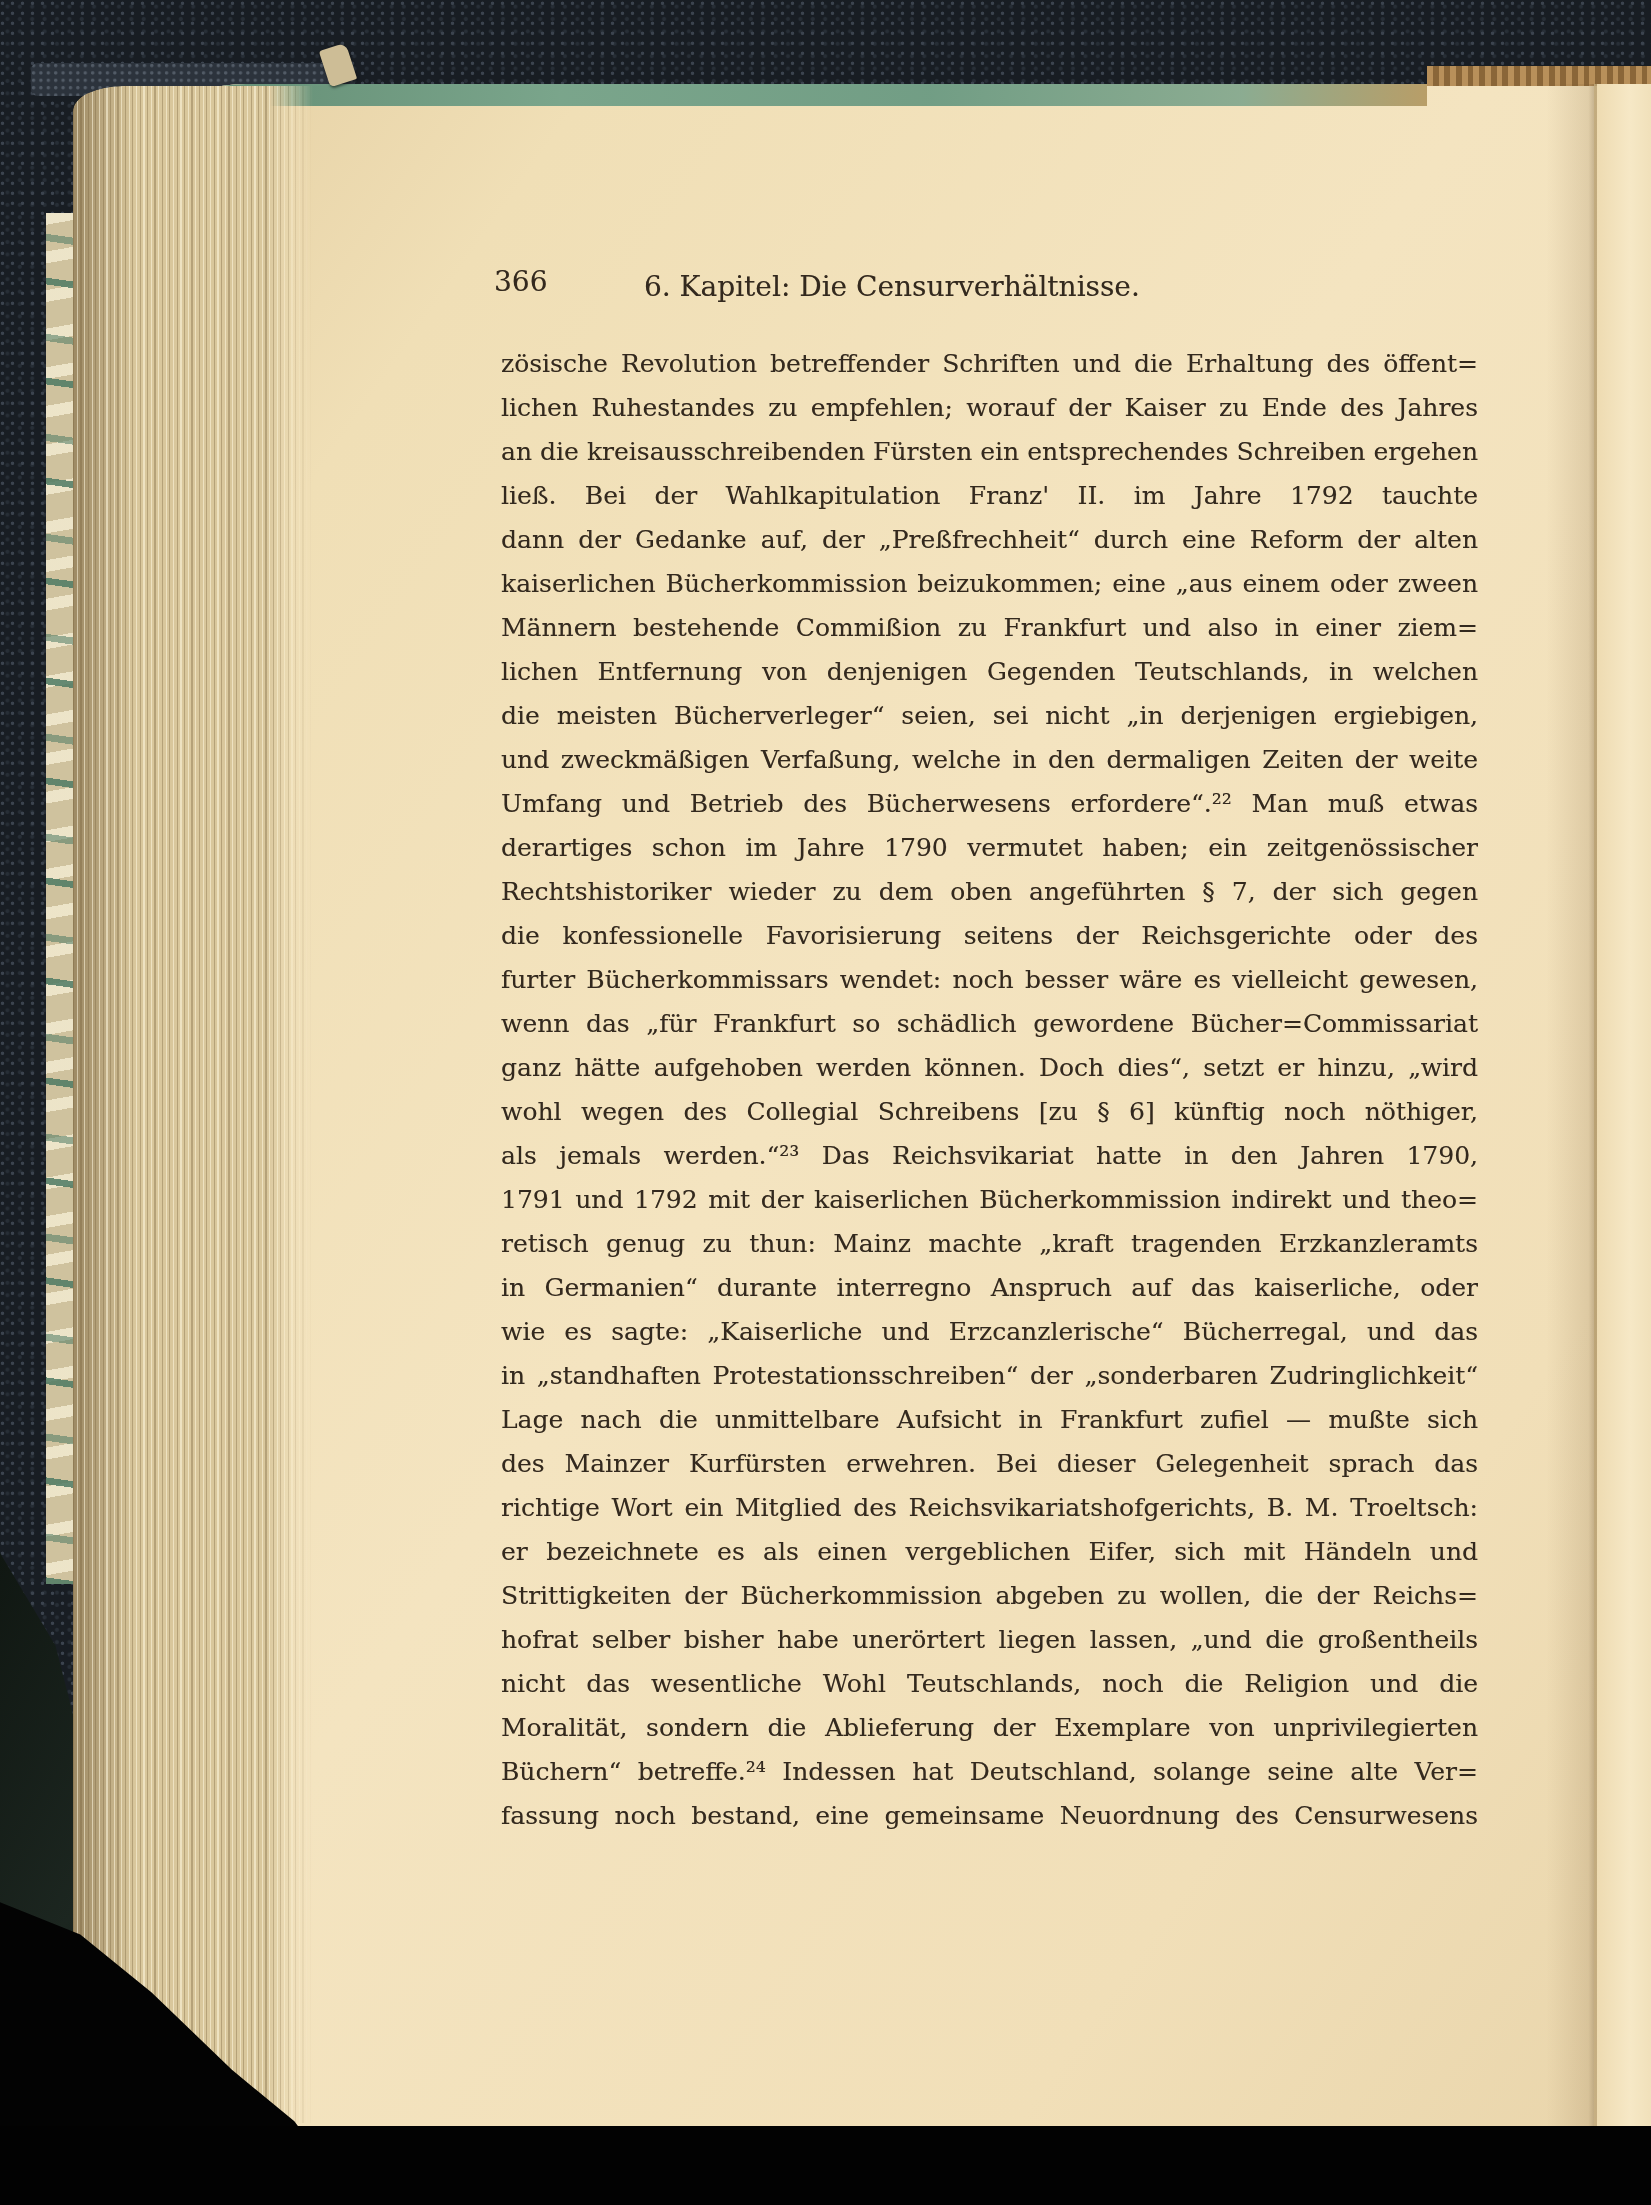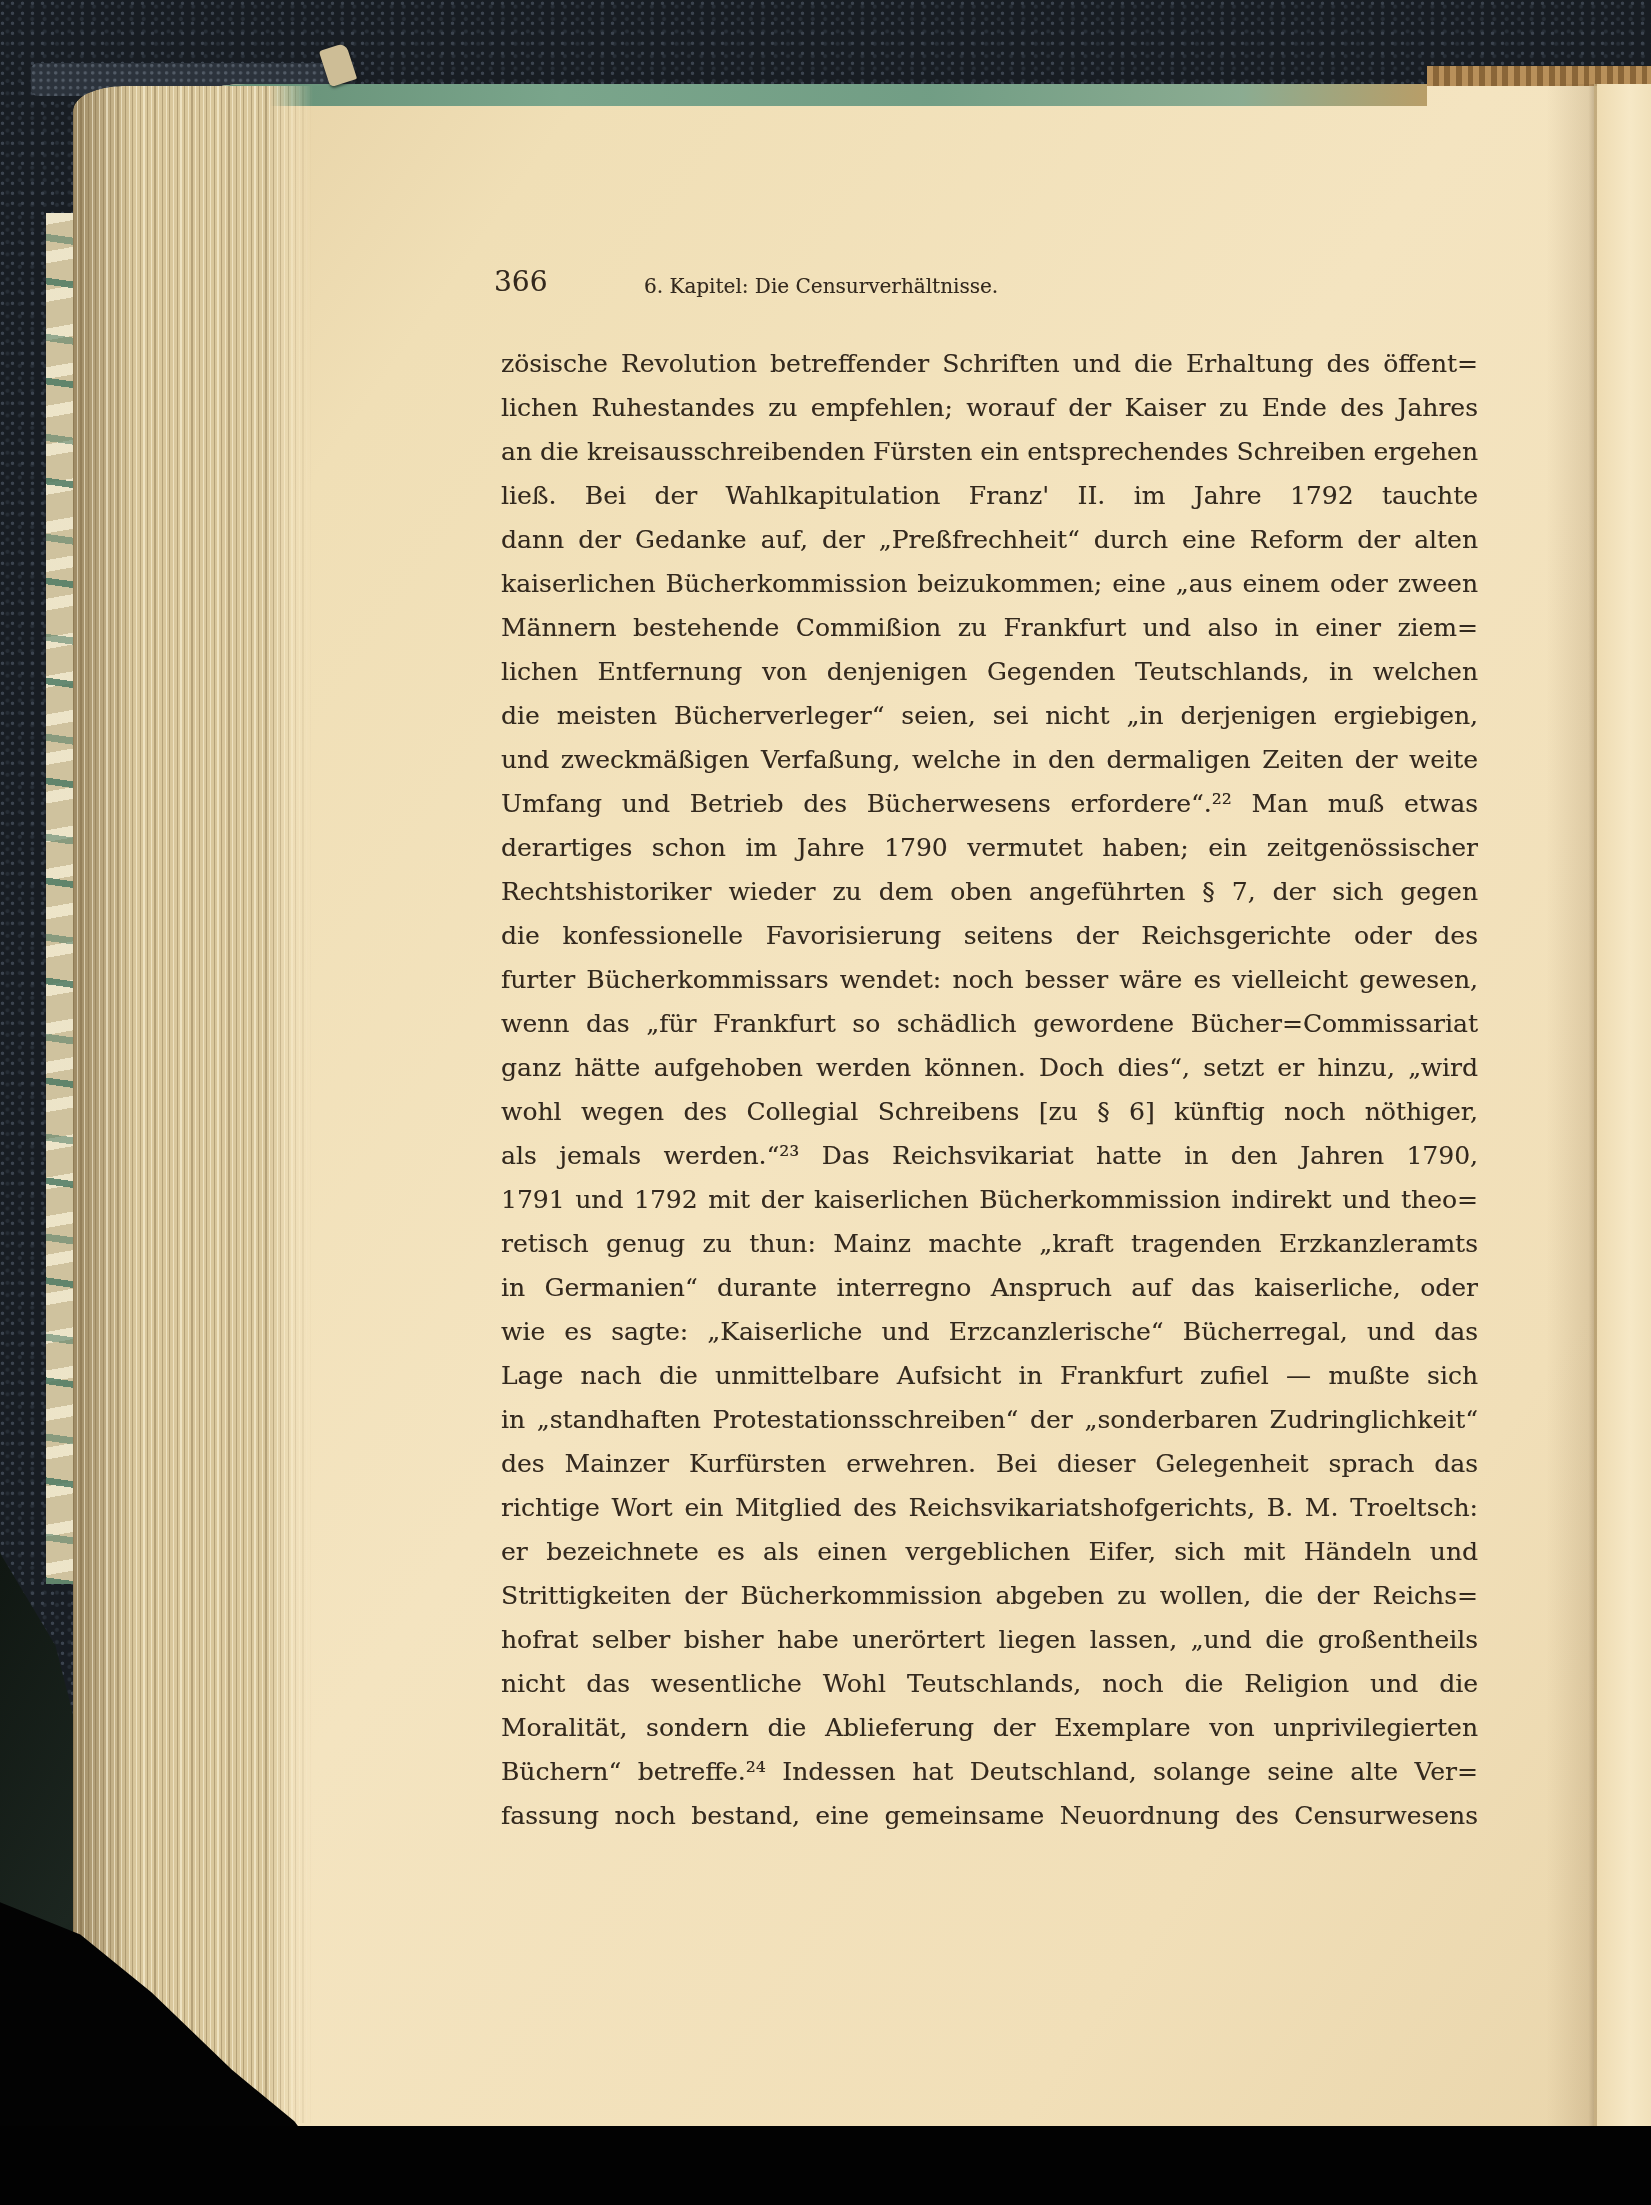--- a/index.html
+++ b/index.html
@@ -68,21 +68,21 @@
 
   
   .bottom-strip{position:absolute;left:0;top:2126px;width:1652px;height:79px;background:#020202;}
   .bottom-shadow{position:absolute;left:0;top:1883px;width:446px;height:322px;background:#030303;
     clip-path:polygon(0 6%, 18% 16%, 34% 34%, 52% 58%, 66% 74%, 80% 100%, 0 100%);}
 
   
   .print{color:#33291e;font-family:"DejaVu Serif","Liberation Serif",serif;
     text-shadow:0.2px 0.2px 0 rgba(40,30,20,.35);}
   .pagenum{position:absolute;left:494px;top:264px;font-size:28px;line-height:36px;}
-  .runhead{position:absolute;left:644px;top:269px;width:603px;font-size:20px;line-height:35px;}
+  .runhead{position:absolute;left:644px;top:269px;width:603px;font-size:28px;line-height:35px;}
   .textblock{position:absolute;left:501px;top:342px;width:977px;}
   .tl{height:44px;line-height:44px;font-size:25px;text-align:justify;text-align-last:justify;overflow:hidden;}
 </style>
 </head>
 <body>
 
 <div class="scene">
 
   <div class="cover-top pebble"></div>
   <div class="cover-left pebble"></div>
@@ -123,22 +123,22 @@
     <div class="tl">die konfessionelle Favorisierung seitens der Reichsgerichte oder des Frank=</div>
     <div class="tl">furter Bücherkommissars wendet: noch besser wäre es vielleicht gewesen,</div>
     <div class="tl">wenn das „für Frankfurt so schädlich gewordene Bücher=Commissariat</div>
     <div class="tl">ganz hätte aufgehoben werden können. Doch dies“, setzt er hinzu, „wird</div>
     <div class="tl">wohl wegen des Collegial Schreibens [zu § 6] künftig noch nöthiger,</div>
     <div class="tl">als jemals werden.“²³ Das Reichsvikariat hatte in den Jahren 1790,</div>
     <div class="tl">1791 und 1792 mit der kaiserlichen Bücherkommission indirekt und theo=</div>
     <div class="tl">retisch genug zu thun: Mainz machte „kraft tragenden Erzkanzleramts</div>
     <div class="tl">in Germanien“ durante interregno Anspruch auf das kaiserliche, oder</div>
     <div class="tl">wie es sagte: „Kaiserliche und Erzcanzlerische“ Bücherregal, und das</div>
+    <div class="tl">in „standhaften Protestationsschreiben“ der „sonderbaren Zudringlichkeit“</div>
     <div class="tl">Lage nach die unmittelbare Aufsicht in Frankfurt zufiel — mußte sich</div>
-    <div class="tl">in „standhaften Protestationsschreiben“ der „sonderbaren Zudringlichkeit“</div>
     <div class="tl">des Mainzer Kurfürsten erwehren. Bei dieser Gelegenheit sprach das</div>
     <div class="tl">richtige Wort ein Mitglied des Reichsvikariatshofgerichts, B. M. Troeltsch:</div>
     <div class="tl">er bezeichnete es als einen vergeblichen Eifer, sich mit Händeln und</div>
     <div class="tl">Strittigkeiten der Bücherkommission abgeben zu wollen, die der Reichs=</div>
     <div class="tl">hofrat selber bisher habe unerörtert liegen lassen, „und die großentheils</div>
     <div class="tl">nicht das wesentliche Wohl Teutschlands, noch die Religion und die</div>
     <div class="tl">Moralität, sondern die Ablieferung der Exemplare von unprivilegierten</div>
     <div class="tl">Büchern“ betreffe.²⁴ Indessen hat Deutschland, solange seine alte Ver=</div>
     <div class="tl">fassung noch bestand, eine gemeinsame Neuordnung des Censurwesens</div>
   </div>

